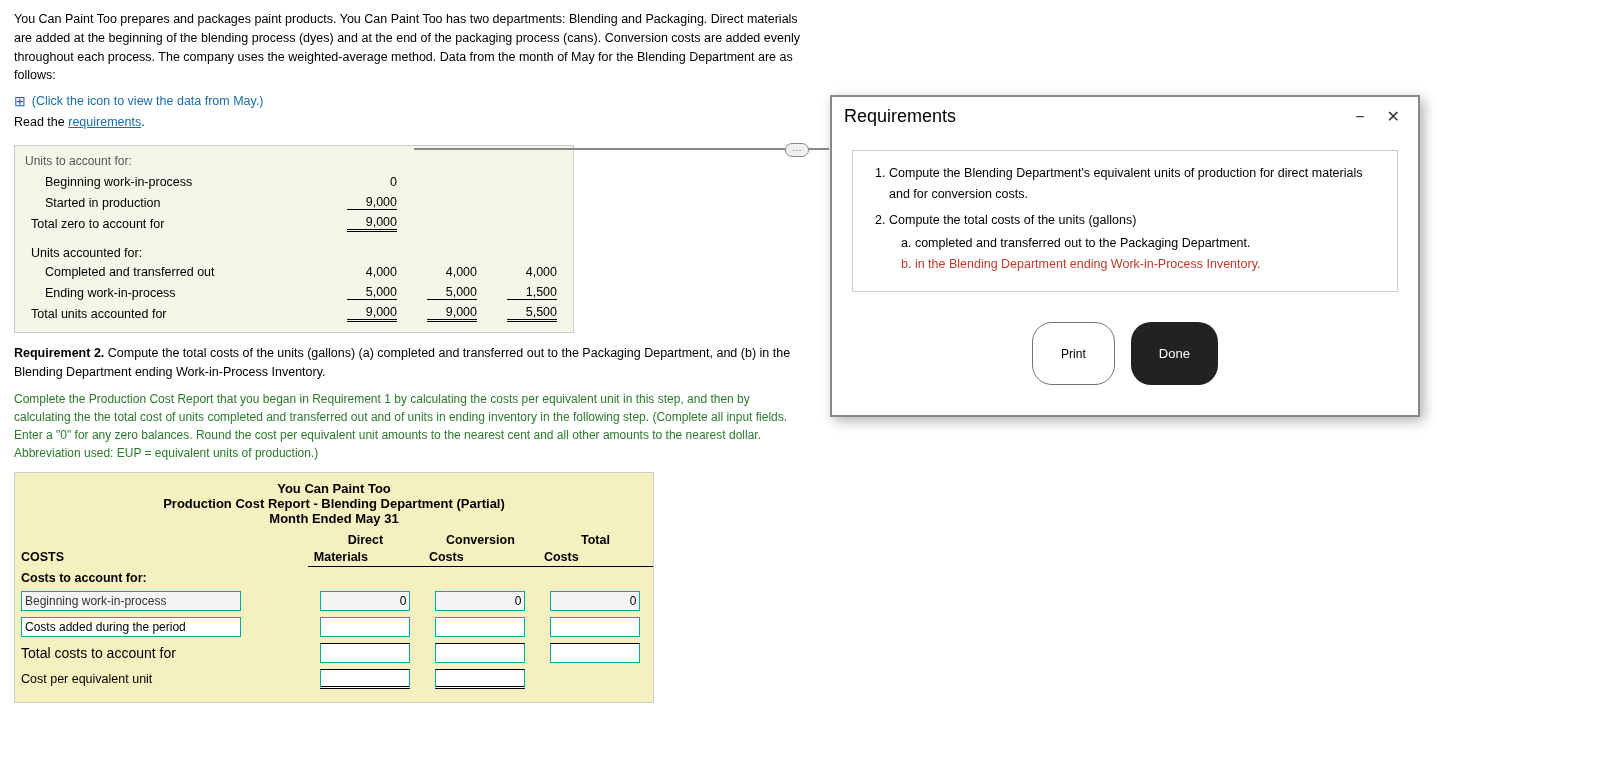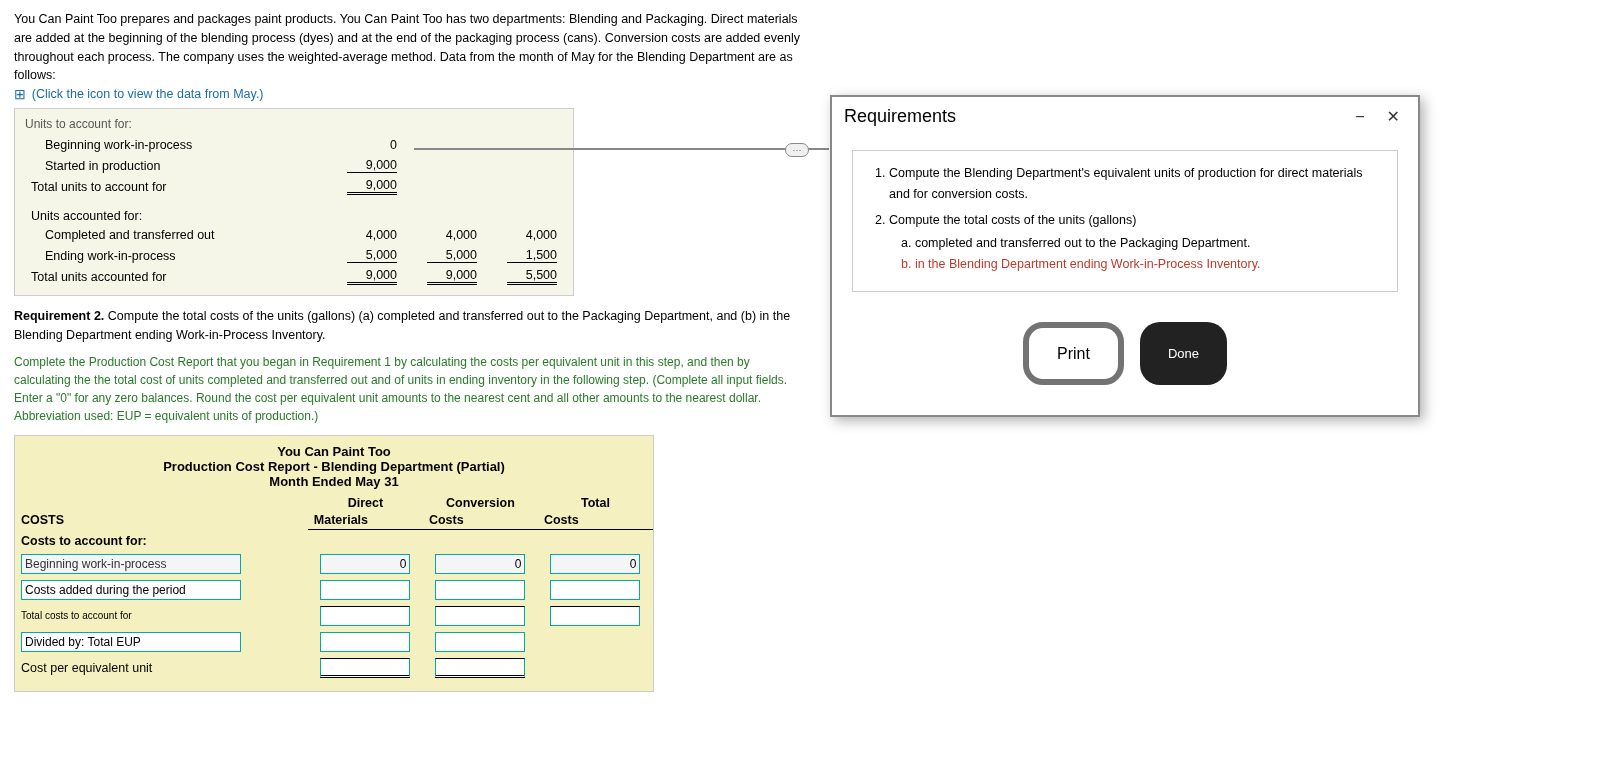--- a/index.html
+++ b/index.html
@@ -13,21 +13,21 @@
       position: relative;
       overflow: hidden;
     }
     .main-content {
       padding: 10px 14px;
       max-width: 820px;
     }
     .intro-text {
       font-size: 12.5px;
       line-height: 1.5;
-      margin-bottom: 1px;
+      margin-bottom: 8px;
     }
     .click-icon-row {
       display: flex;
       align-items: center;
       gap: 6px;
       margin-bottom: 6px;
     }
     .grid-icon {
       color: #1a6ca8;
       font-size: 14px;
@@ -239,24 +239,24 @@
       margin-bottom: 4px;
     }
     .modal-actions {
       display: flex;
       justify-content: center;
       gap: 16px;
       padding: 10px 0 16px 0;
     }
     .btn-print {
       background: #fff;
-      border: 6px solid #737373;
+      border: 1px solid #737373;
       border-radius: 20px;
       padding: 8px 28px;
-      font-size: 16px;
+      font-size: 12px;
       cursor: pointer;
     }
     .btn-done {
       background: #222;
       color: #fff;
       border: none;
       border-radius: 20px;
       padding: 24px 28px;
       font-size: 13px;
       cursor: pointer;
@@ -295,41 +295,44 @@
 <body>
 
 <div class="main-content">
   <p class="intro-text">You Can Paint Too prepares and packages paint products. You Can Paint Too has two departments: Blending and Packaging. Direct materials are added at the beginning of the blending process (dyes) and at the end of the packaging process (cans). Conversion costs are added evenly throughout each process. The company uses the weighted-average method. Data from the month of May for the Blending Department are as follows:</p>
 
   <div class="click-icon-row">
     <span class="grid-icon">⊞</span>
     <a class="click-link" href="#">(Click the icon to view the data from May.)</a>
   </div>
 
+  <p class="read-requirements">
+    <span>Read the</span>&nbsp;<a href="#">requirements</a><span>.</span>
+  </p>
 
   <div class="units-table-area">
     <div class="units-section-label">Units to account for:</div>
     <table class="units-table">
       <tbody>
         <tr class="data-row">
           <td class="indented">Beginning work-in-process</td>
           <td class="num-col">0</td>
           <td></td>
             <td></td>
         </tr>
         <tr class="data-row">
           <td class="indented">Started in production</td>
           <td class="num-col">
             <span class="underline-val">9,000</span>
           </td>
           <td></td>
             <td></td>
         </tr>
         <tr class="total-row">
-          <td>Total units to account for</td>
+          <td>Total zero to account for</td>
           <td class="num-col">
             <span class="underline-val double-underline">9,000</span>
           </td>
           <td></td>
             <td></td>
         </tr>
         <tr>
             <td colspan="4" class="section-gap"></td>
           </tr>
         <tr class="section-header-row">
@@ -433,44 +436,32 @@
           </td>
           <td style="text-align:center;">
             <input type="text" class="input-field" value="" style="">
           </td>
           <td style="text-align:center;">
             <input type="text" class="input-field" value="" style="">
           </td>
         </tr>
 
         <tr class="data-row">
-          <td style="font-size:10px;">Total costs to account for</td>
+          <td style="font-size:14px;">Total costs to account for</td>
           <td style="text-align:center;">
             <input type="text" class="input-field" value="" style="border-top: 1px solid rgb(0, 0, 0);">
           </td>
           <td style="text-align:center;">
             <input type="text" class="input-field" value="" style="border-top: 1px solid rgb(0, 0, 0);">
           </td>
           <td style="text-align:center;">
             <input type="text" class="input-field" value="" style="border-top: 1px solid rgb(0, 0, 0);">
           </td>
         </tr>
 
-        <tr class="data-row">
-          <td>
-            <input type="text" class="input-label-field" value="Divided by: Total EUP" style="">
-          </td>
-          <td style="text-align:center;">
-            <input type="text" class="input-field" value="" style="">
-          </td>
-          <td style="text-align:center;">
-            <input type="text" class="input-field" value="" style="">
-          </td>
-          <td></td>
-        </tr>
 
         <tr class="data-row">
           <td style="font-size:12.5px;">Cost per equivalent unit</td>
           <td style="text-align:center;">
             <input type="text" class="input-field" value="" style="border-top: 1px solid rgb(0, 0, 0); border-bottom: 3px double rgb(0, 0, 0);">
           </td>
           <td style="text-align:center;">
             <input type="text" class="input-field" value="" style="border-top: 1px solid rgb(0, 0, 0); border-bottom: 3px double rgb(0, 0, 0);">
           </td>
           <td></td>

